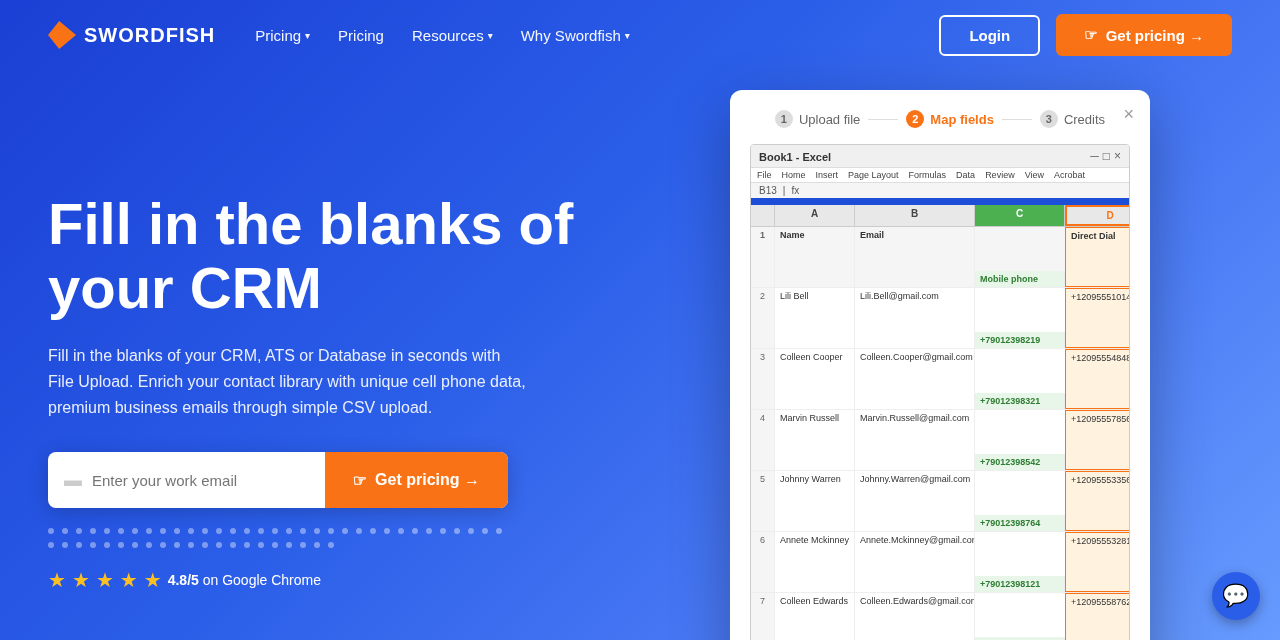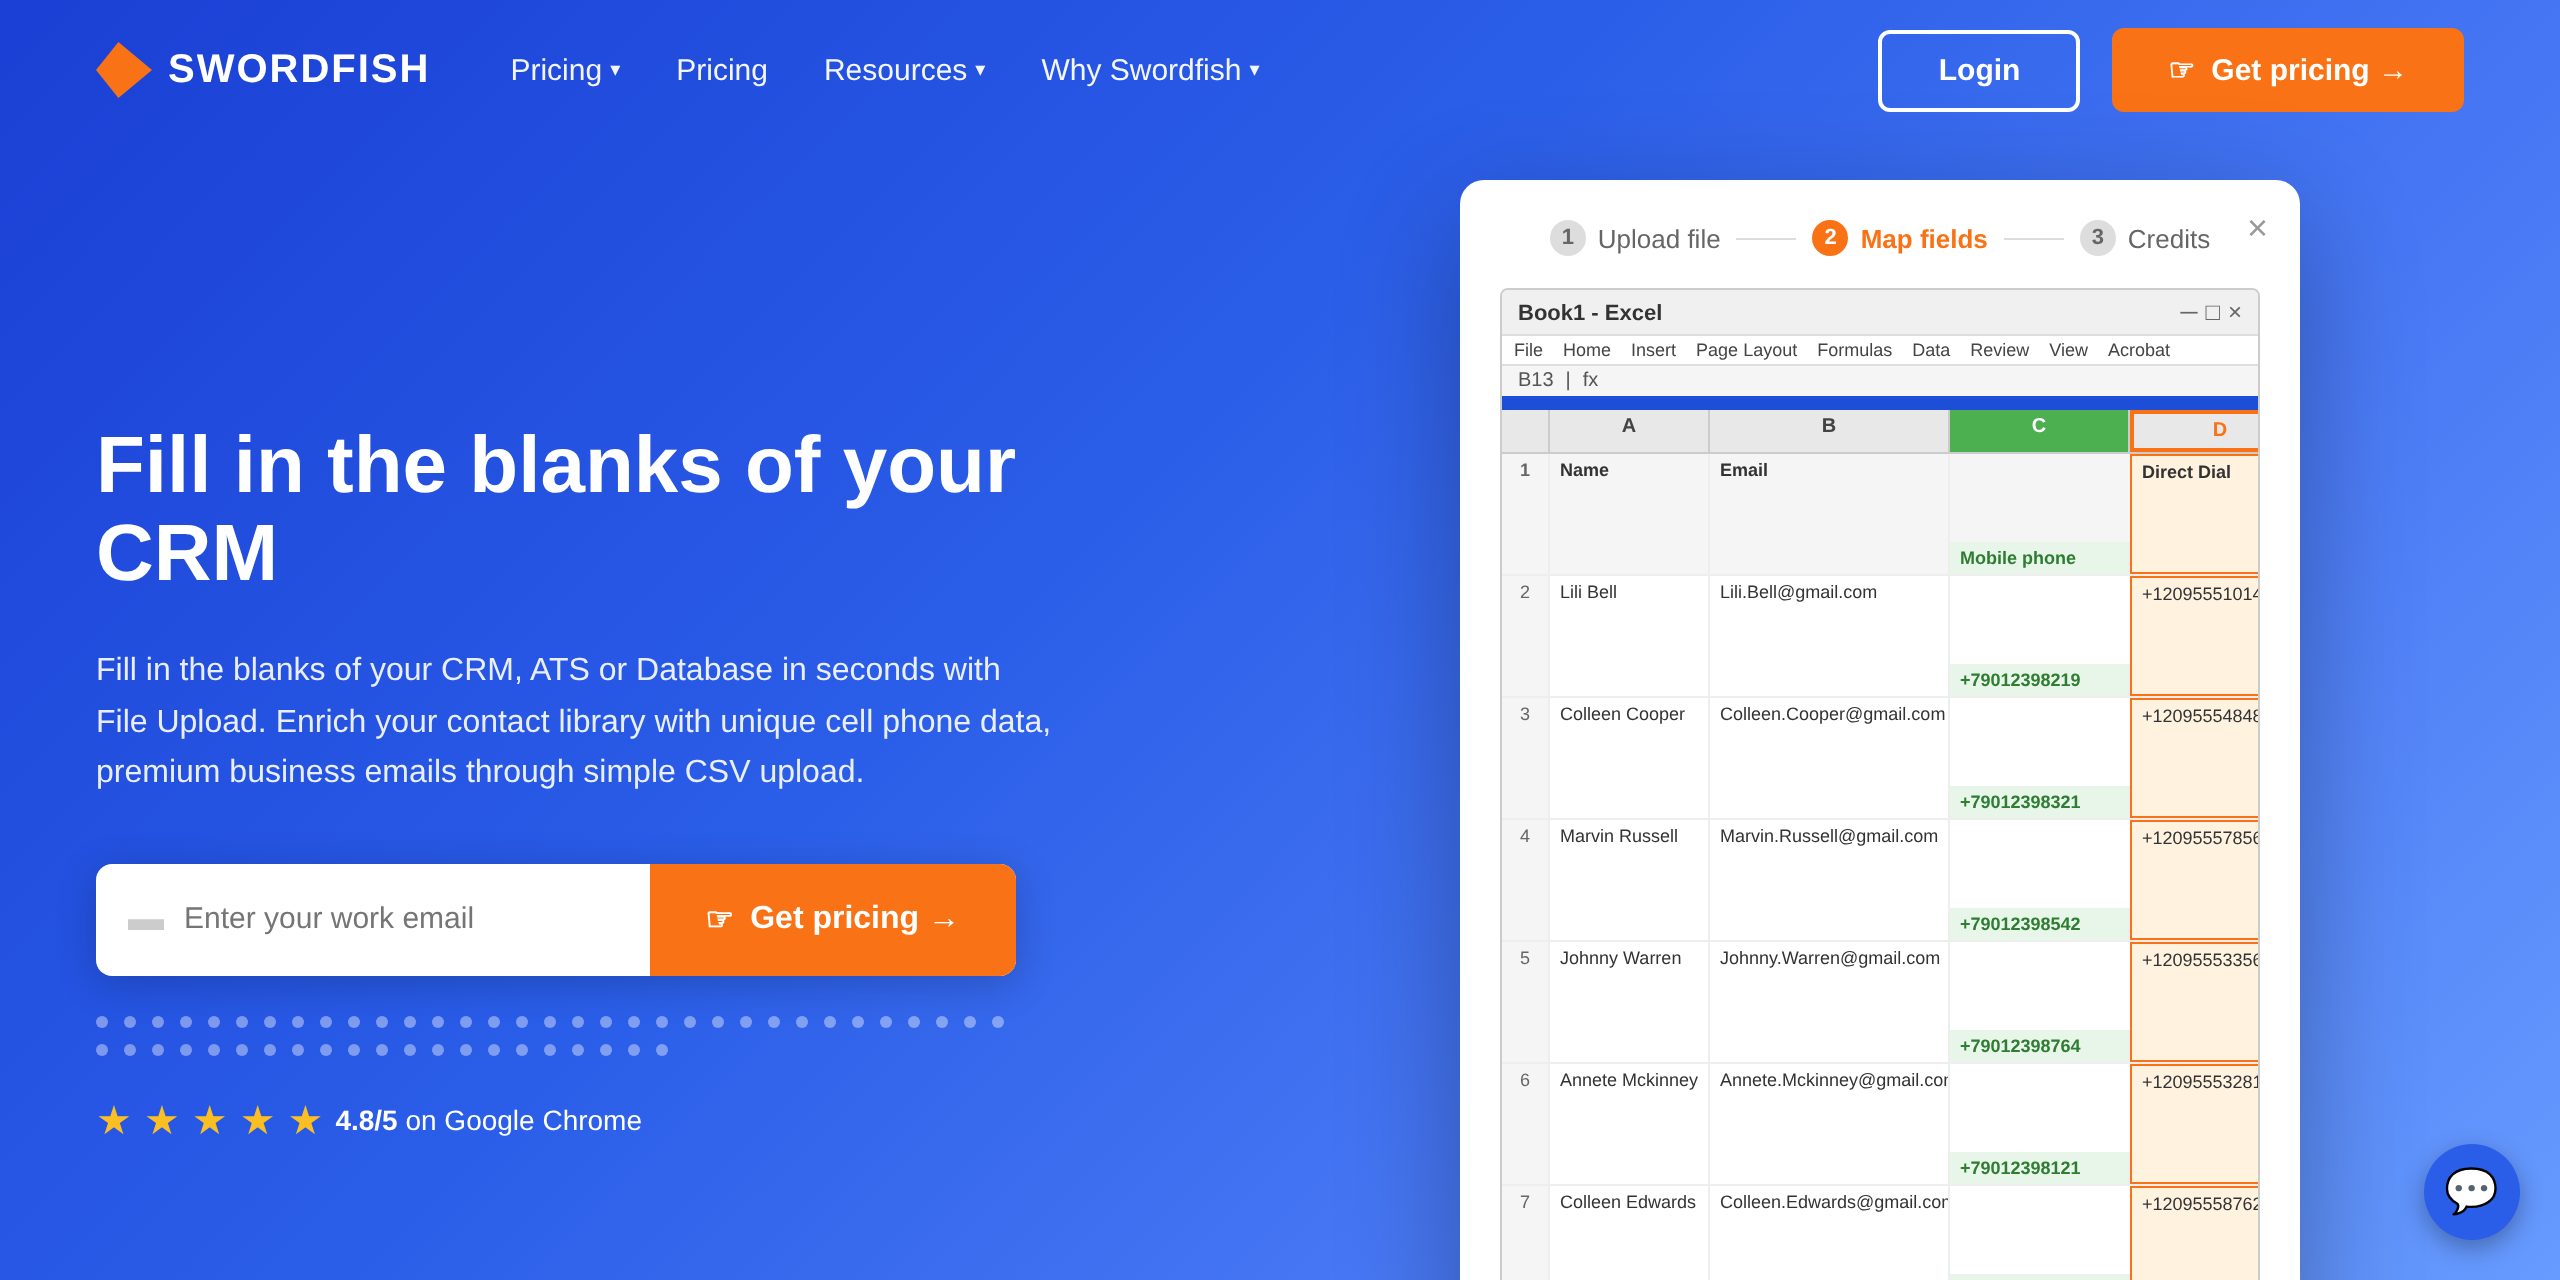--- a/index.html
+++ b/index.html
@@ -66,21 +66,21 @@
 
     
     .hero {
       display: flex;
       align-items: center;
       padding: 20px 48px 0;
       gap: 40px;
     }
     .hero-left { flex: 0 0 560px; }
     .hero-title {
-      font-size: 40px;
+      font-size: 58px;
       font-weight: 800;
       color: #fff;
       line-height: 1.1;
       margin-bottom: 24px;
     }
     .hero-desc {
       font-size: 16px;
       color: rgba(255,255,255,0.9);
       line-height: 1.6;
       max-width: 480px;

